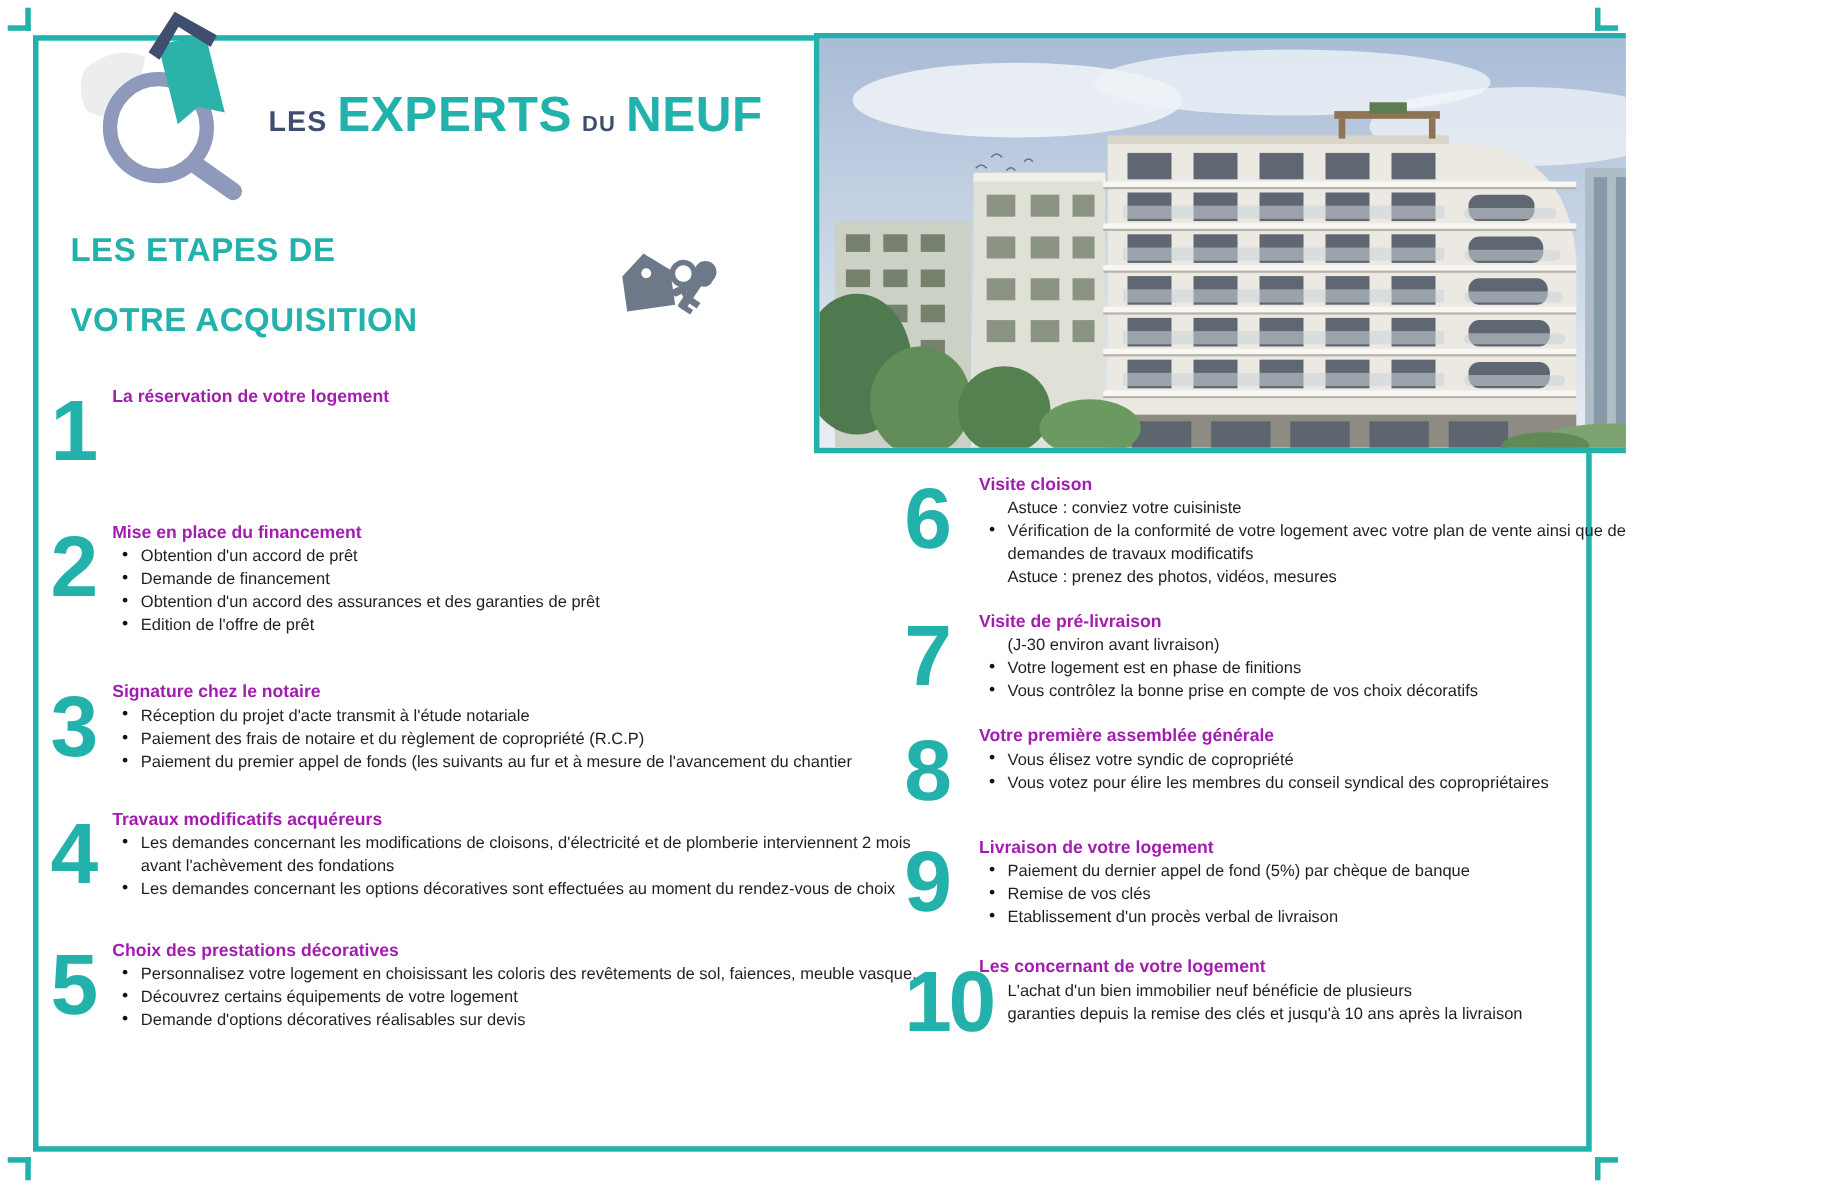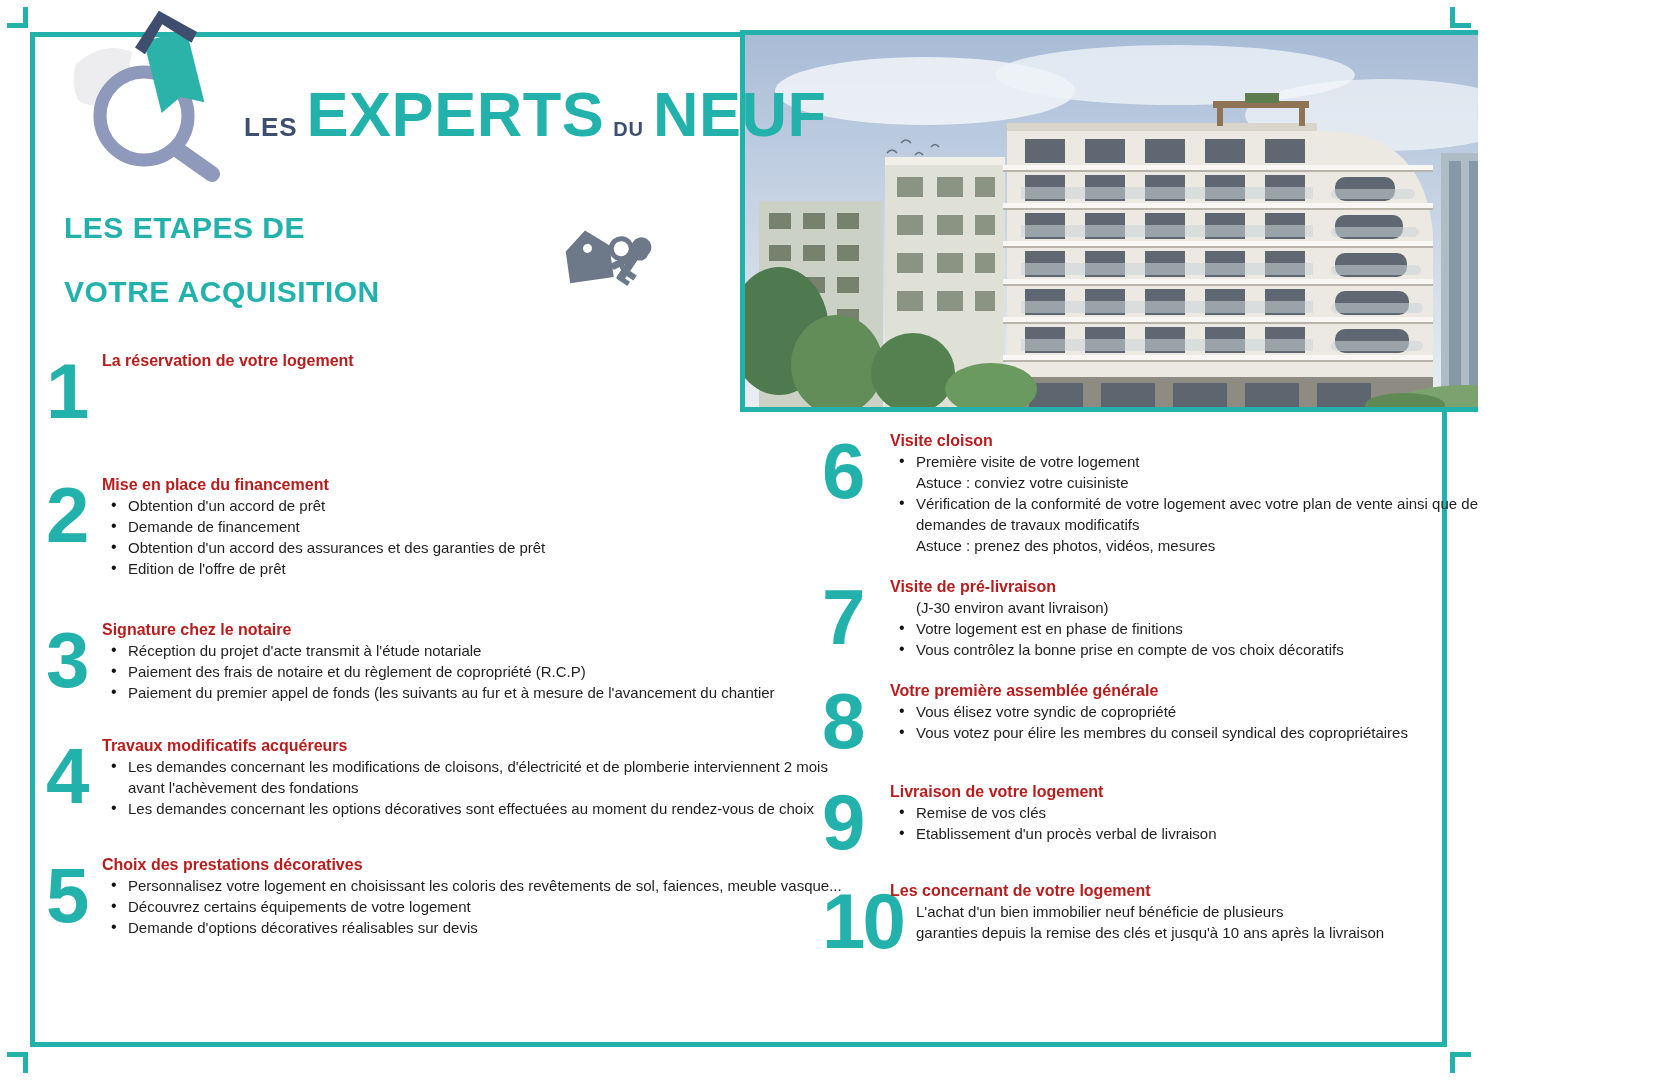--- a/index.html
+++ b/index.html
@@ -23,21 +23,21 @@
   
   .frame{position:absolute; left:30px; top:32px; right:31px; bottom:33px;
          border:5px solid var(--teal); z-index:1;}
 
   
   .logo{position:absolute; left:70px; top:2px; display:flex; align-items:flex-start; z-index:6;}
   .logo-icon{width:160px; height:182px; flex:0 0 160px;}
   .wordmark{display:flex; align-items:baseline; gap:9px; margin-left:14px; margin-top:76px; white-space:nowrap;}
   .wm-small{font-size:26px; font-weight:bold; color:var(--navy); letter-spacing:1px;}
   .wm-tiny {font-size:20px; font-weight:bold; color:var(--navy); letter-spacing:1px;margin-top:11px;}
-  .wm-big  {font-size:63px; font-weight:bold; color:var(--teal); letter-spacing:0.5px;}
+  .wm-big  {font-size:45px; font-weight:bold; color:var(--teal); letter-spacing:0.5px;}
 
   
   .headline{position:absolute; left:64px; top:196px; z-index:6;
             color:var(--teal); font-weight:bold; font-size:30px; line-height:64px; letter-spacing:0.5px;}
 
   .keys-icon{position:absolute; left:552px; top:218px; width:125px; height:85px; z-index:6;}
 
   
   .hero{position:absolute; left:740px; top:30px; width:793px; height:382px;
         border:5px solid var(--teal); z-index:4; background:#cfdae8;}
@@ -47,21 +47,21 @@
   .col{position:absolute; z-index:6;}
   .col-left {left:46px;  top:350px; width:800px;}
   .col-right{left:822px; top:430px; width:724px;}
 
   .step{display:flex; align-items:flex-start;}
   .step-num{font-weight:bold; color:var(--teal); font-size:78px; line-height:0.82;
             letter-spacing:-3px; margin-top:10px; flex:0 0 auto;}
   .col-left  .step-num{width:56px;}
   .col-right .step-num{width:68px;}
   .step-body{flex:1; min-width:0;}
-  .step-heading{font-size:16px; font-weight:bold; color:#b91c1c; line-height:21px;}
+  .step-heading{font-size:16px; font-weight:bold; color:#a21caf; line-height:21px;}
   .step-items{list-style:none;}
   .step-items li{position:relative; padding-left:26px; font-size:15px; line-height:21px; color:#1f1f1f;}
   .step-items li.b::before{content:"\2022"; position:absolute; left:9px; top:-1px; color:#111; font-size:16px;}
   .step-items li.nb::before{content:"";}
 
   .col-left  .step:nth-child(1){margin-bottom:50px;}
   .col-left  .step:nth-child(2){margin-bottom:40px;}
   .col-left  .step:nth-child(3){margin-bottom:32px;}
   .col-left  .step:nth-child(4){margin-bottom:35px;}
   .col-right .step:nth-child(1){margin-bottom:20px;}
@@ -326,21 +326,20 @@
           </ul>
         </div>
       </div>
     </div>
   <div class="col col-right" id="col-right">
       <div class="step">
         <div class="step-num">6</div>
         <div class="step-body">
           <div class="step-heading">Visite cloison</div>
           <ul class="step-items">
-            <li class="b">Première visite de votre logement</li>
             <li class="nb">Astuce : conviez votre cuisiniste</li>
             <li class="b">Vérification de la conformité de votre logement avec votre plan de vente ainsi que de vos demandes de travaux modificatifs</li>
             <li class="nb">Astuce : prenez des photos, vidéos, mesures</li>
           </ul>
         </div>
       </div>
       <div class="step">
         <div class="step-num">7</div>
         <div class="step-body">
           <div class="step-heading">Visite de pré-livraison</div>
@@ -359,20 +358,21 @@
             <li class="b">Vous élisez votre syndic de copropriété</li>
             <li class="b">Vous votez pour élire les membres du conseil syndical des copropriétaires</li>
           </ul>
         </div>
       </div>
       <div class="step">
         <div class="step-num">9</div>
         <div class="step-body">
           <div class="step-heading">Livraison de votre logement</div>
           <ul class="step-items">
+            <li class="b">Paiement du dernier appel de fond (5%) par chèque de banque</li>
             <li class="b">Remise de vos clés</li>
             <li class="b">Etablissement d'un procès verbal de livraison</li>
           </ul>
         </div>
       </div>
       <div class="step">
         <div class="step-num">10</div>
         <div class="step-body">
           <div class="step-heading">Les concernant de votre logement</div>
           <ul class="step-items">

